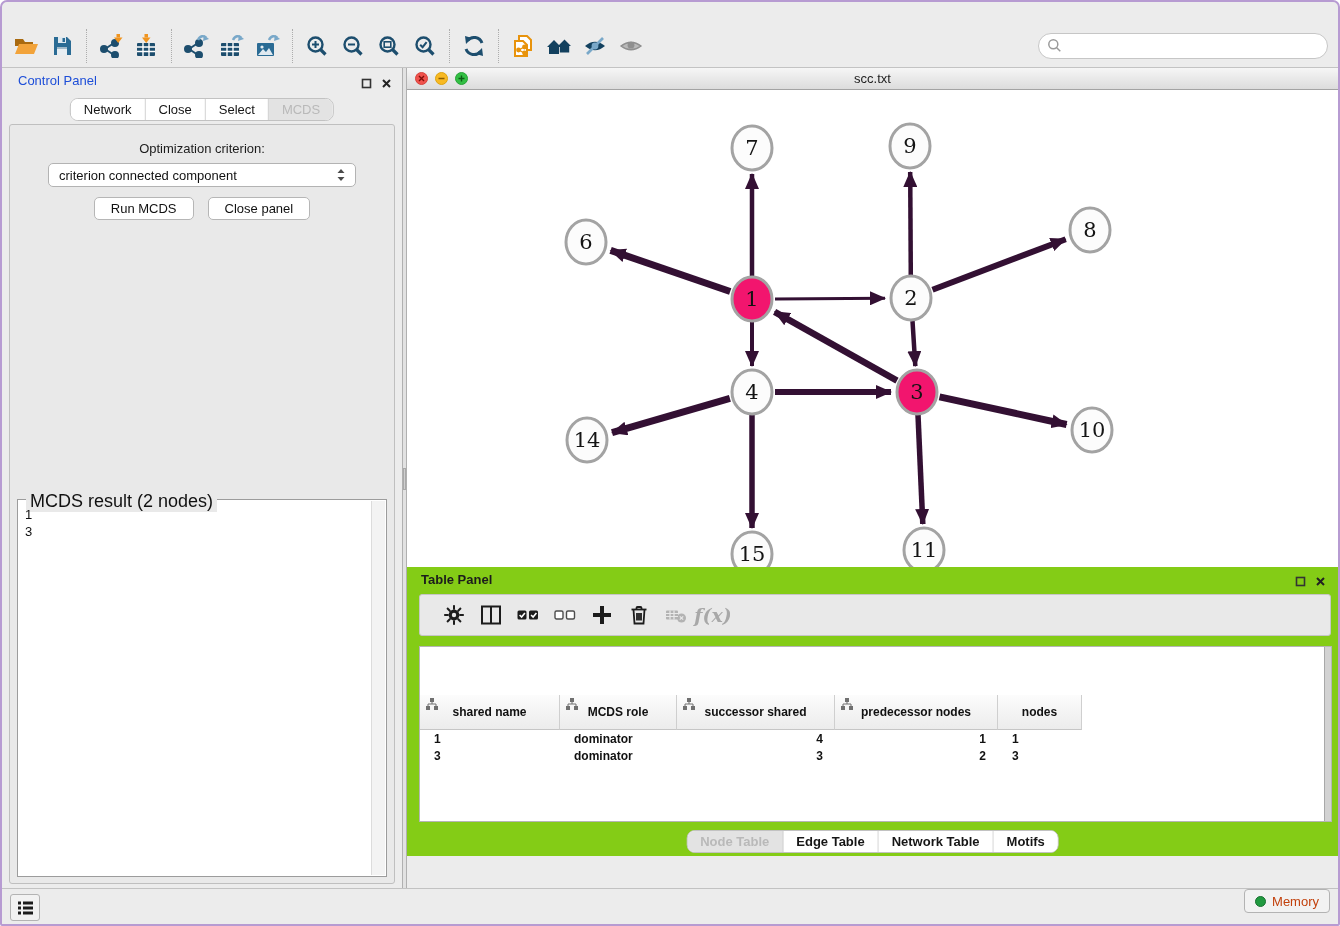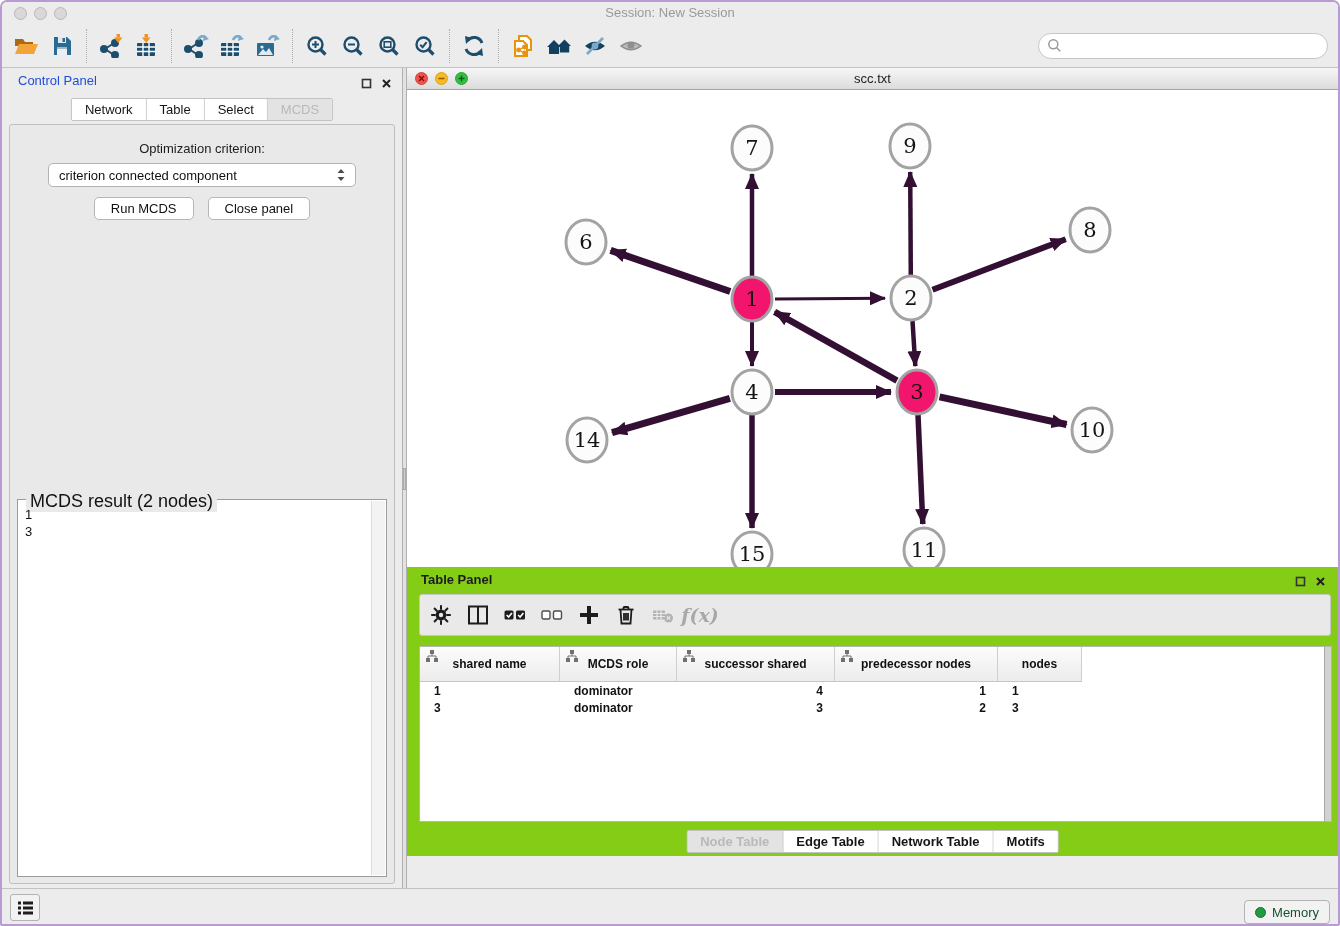--- a/index.html
+++ b/index.html
@@ -20,21 +20,21 @@
   .tbtn{width:36px;height:36px;display:flex;align-items:center;justify-content:center;flex:0 0 auto;}
   .sep{width:1px;height:34px;border-left:1px dotted #adadad;margin:0 6px;flex:0 0 auto;}
   .search-wrap{margin-left:auto;margin-right:10px;width:290px;height:26px;background:#fff;
     border:1px solid #c6c6c6;border-radius:14px;display:flex;align-items:center;padding-left:8px;}
   .search-wrap input{border:none;outline:none;flex:1;font-size:13px;background:transparent;font-family:"Liberation Sans",sans-serif;}
   
   .control-panel{position:absolute;left:0;top:66px;width:400px;height:820px;background:#ececec;}
   .panel-header{position:absolute;left:0;top:0;right:0;height:26px;}
   .panel-title{position:absolute;left:16px;top:0;line-height:26px;font-size:13px;color:#1d4ed8;}
   .panel-btns{position:absolute;right:10px;top:7px;display:flex;gap:9px;align-items:center;}
-  .tabbar{display:flex;border:1px solid #c2c2c2;border-radius:2px;overflow:hidden;background:#fff;}
+  .tabbar{display:flex;border:1px solid #c2c2c2;border-radius:8px;overflow:hidden;background:#fff;}
   .tab{padding:3px 13px;font-size:13px;color:#161616;background:#fff;border-right:1px solid #cbcbcb;white-space:nowrap;cursor:default;}
   .tab:last-child{border-right:none;}
   .tab.active{background:#e3e3e3;color:#b9b9b9;}
   .ctl-tabs{position:absolute;top:30px;left:50%;transform:translateX(-50%);}
   .ctl-content{position:absolute;left:7px;top:56px;width:386px;height:760px;border:1px solid #bfbfbf;border-radius:3px;background:#e9e9e9;}
   .opt-label{position:absolute;left:0;right:0;top:16px;text-align:center;font-size:13px;color:#1c1c1c;}
   .criterion-select{position:absolute;left:38px;top:38px;width:308px;height:24px;background:#fff;border:1px solid #b3b3b3;
     border-radius:5px;display:flex;align-items:center;padding:0 8px 0 10px;font-size:13px;color:#111;}
   .criterion-select .sel-label{flex:1;}
   .btn-row{position:absolute;left:0;right:0;top:72px;display:flex;justify-content:center;gap:14px;}
@@ -59,53 +59,45 @@
   .light.green{background:#33bf44;border:1px solid #27a337;}
   .net-title{position:absolute;left:0;right:0;top:0;text-align:center;line-height:22px;font-size:13px;color:#1c1c1c;}
   .net-canvas{position:absolute;left:0;top:22px;right:0;bottom:0;background:#fff;}
   .node-label{font-family:"DejaVu Serif","Liberation Serif",serif;font-size:21px;fill:#141414;}
   
   .table-panel{position:absolute;left:405px;top:565px;width:931px;height:289px;background:#84cc16;font-weight:bold;}
   .tp-header{position:absolute;left:0;top:0;right:0;height:25px;}
   .tp-title{position:absolute;left:14px;top:0;line-height:25px;font-size:13px;color:#1c1c1c;}
   .tp-btns{position:absolute;right:12px;top:6px;display:flex;gap:9px;align-items:center;}
   .tp-toolbar{position:absolute;left:12px;top:27px;right:7px;height:42px;border:1px solid #c6c6c6;border-radius:3px;
-    display:flex;align-items:center;gap:15px;padding-left:10px;background:#e9e9e9;}
+    display:flex;align-items:center;gap:15px;padding-left:23px;background:#e9e9e9;}
   .ttbtn{width:22px;height:22px;display:flex;align-items:center;justify-content:center;flex:0 0 auto;}
   .fx{font-family:"DejaVu Serif","Liberation Serif",serif;font-style:italic;font-size:19px;color:#a8a8a8;}
   .ntable{position:absolute;left:12px;top:79px;width:913px;height:176px;background:#fff;border:1px solid #b5b5b5;overflow:hidden;}
-  .ntable-header{display:flex;height:35px;}
+  .ntable-header{display:flex;height:35px;margin-top:48px;}
   .th{position:relative;display:flex;align-items:center;justify-content:center;border-right:1px solid #cfcfcf;
     border-bottom:1px solid #c6c6c6;background:linear-gradient(#fcfcfc,#ececec);font-size:12px;color:#111;}
   .th .colicon{position:absolute;left:6px;top:3px;}
   .ntr{display:flex;height:17px;align-items:center;font-size:12px;color:#111;}
   .ntd{padding:0 12px 0 14px;overflow:hidden;white-space:nowrap;}
   .ntable-scroll{position:absolute;right:0;top:0;bottom:0;width:7px;background:#d2d2d2;border-left:1px solid #a8a8a8;}
   .tbl-tabs{position:absolute;bottom:3px;left:50%;transform:translateX(-50%);}
   
   .statusbar{position:absolute;left:0;top:886px;right:0;height:36px;background:#ececec;border-top:1px solid #c2c2c2;}
   .list-btn{position:absolute;left:8px;top:5px;width:30px;height:27px;background:#f2f2f2;border:1px solid #b3b3b3;border-radius:3px;
     display:flex;align-items:center;justify-content:center;}
-  .memory-btn{position:absolute;right:8px;top:11px;height:24px;padding:0 10px;background:#f2f2f2;border:1px solid #b3b3b3;
-    border-radius:4px;display:flex;align-items:center;gap:6px;font-size:13px;color:#14532d;}
+  .memory-btn{position:absolute;right:8px;top:0;height:24px;padding:0 10px;background:#f2f2f2;border:1px solid #b3b3b3;
+    border-radius:4px;display:flex;align-items:center;gap:6px;font-size:13px;color:#c2410c;}
   .mem-dot{width:11px;height:11px;border-radius:50%;background:#219a40;border:1px solid #187231;}
 </style>
 </head>
 <body>
 
 <div id="app">
 
-  <div class="titlebar">
-    <div class="mac-dots">
-      <span></span>
-      <span></span>
-      <span></span>
-    </div>
-    <div class="win-title">Session: New Session</div>
-  </div>
 
   <div class="toolbar">
     <span class="tbtn">
         <svg width="27" height="24" viewBox="0 0 27 24">
           <path d="M2 5 h8 l2 3 h8 v4 H2z" fill="#a96a10"></path>
           <path d="M2 20 L6 10 H25 L21 20 Z" fill="#f2a33a"></path>
         </svg>
       </span>
     <span class="tbtn">
         <svg width="24" height="24" viewBox="0 0 24 24">
@@ -270,21 +262,21 @@
         <span><svg width="11" height="11" viewBox="0 0 11 11">
               <rect x="1.5" y="1.5" width="8" height="8" fill="none" stroke="#333" stroke-width="1.6"></rect>
             </svg></span>
         <span><svg width="11" height="11" viewBox="0 0 11 11">
               <path d="M2 2 L9 9 M9 2 L2 9" stroke="#222" stroke-width="2"></path>
             </svg></span>
       </span>
     </div>
     <div class="ctl-tabs tabbar">
         <div class="tab">Network</div>
-        <div class="tab">Table</div>
+        <div class="tab">Close</div>
         <div class="tab">Select</div>
         <div class="tab active">MCDS</div>
       </div>
     <div class="ctl-content">
       <div class="opt-label">Optimization criterion:</div>
       <div class="criterion-select">
         <span class="sel-label">criterion connected component</span>
         <svg width="12" height="14" viewBox="0 0 12 14">
             <path d="M2.5 5 L6 1 L9.5 5z M2.5 9 L6 13 L9.5 9z" fill="#4a4a4a"></path>
           </svg>

